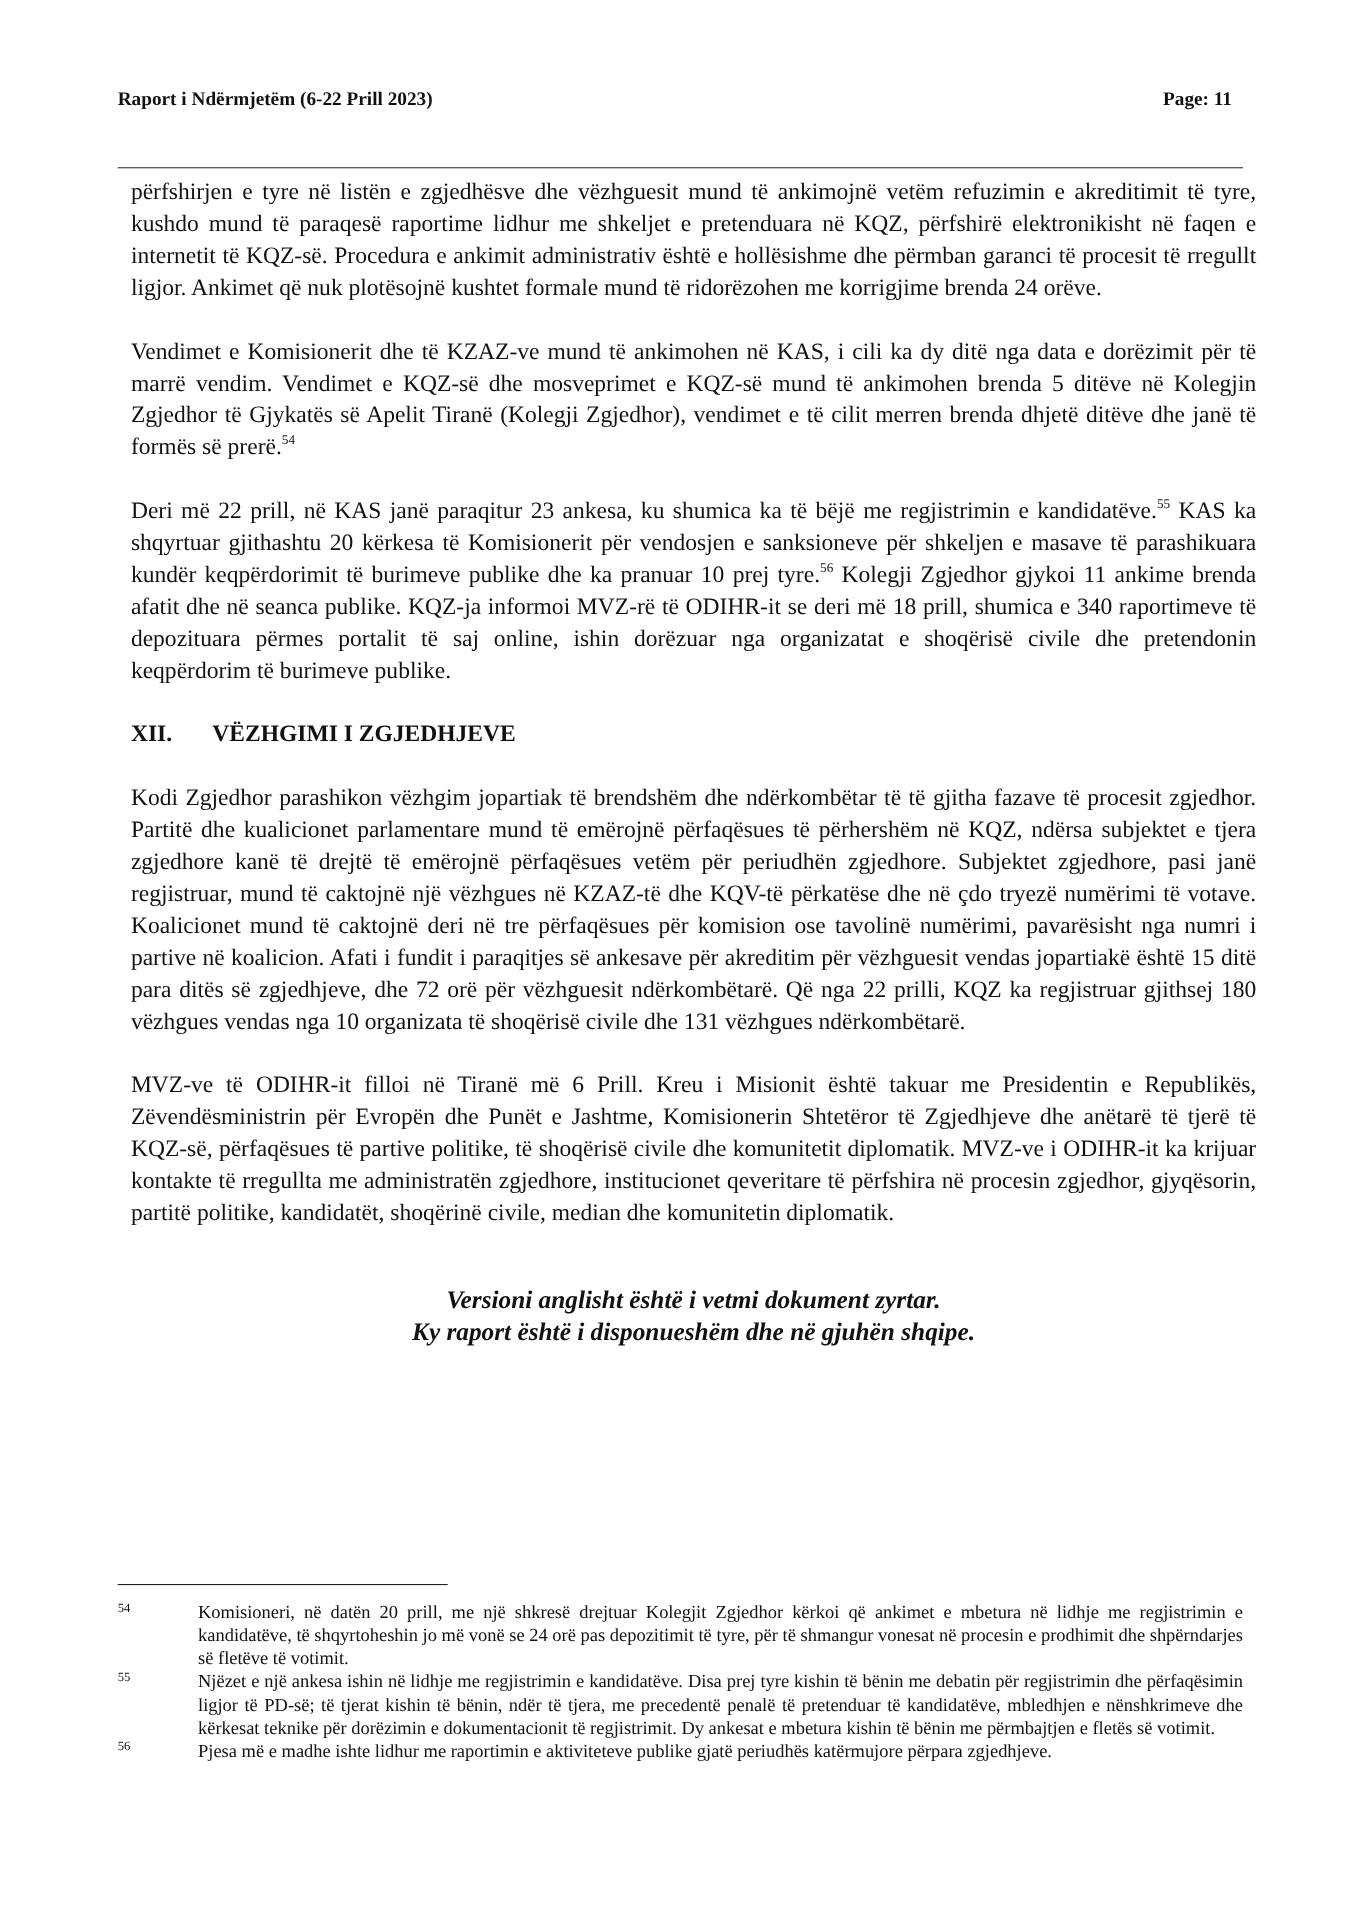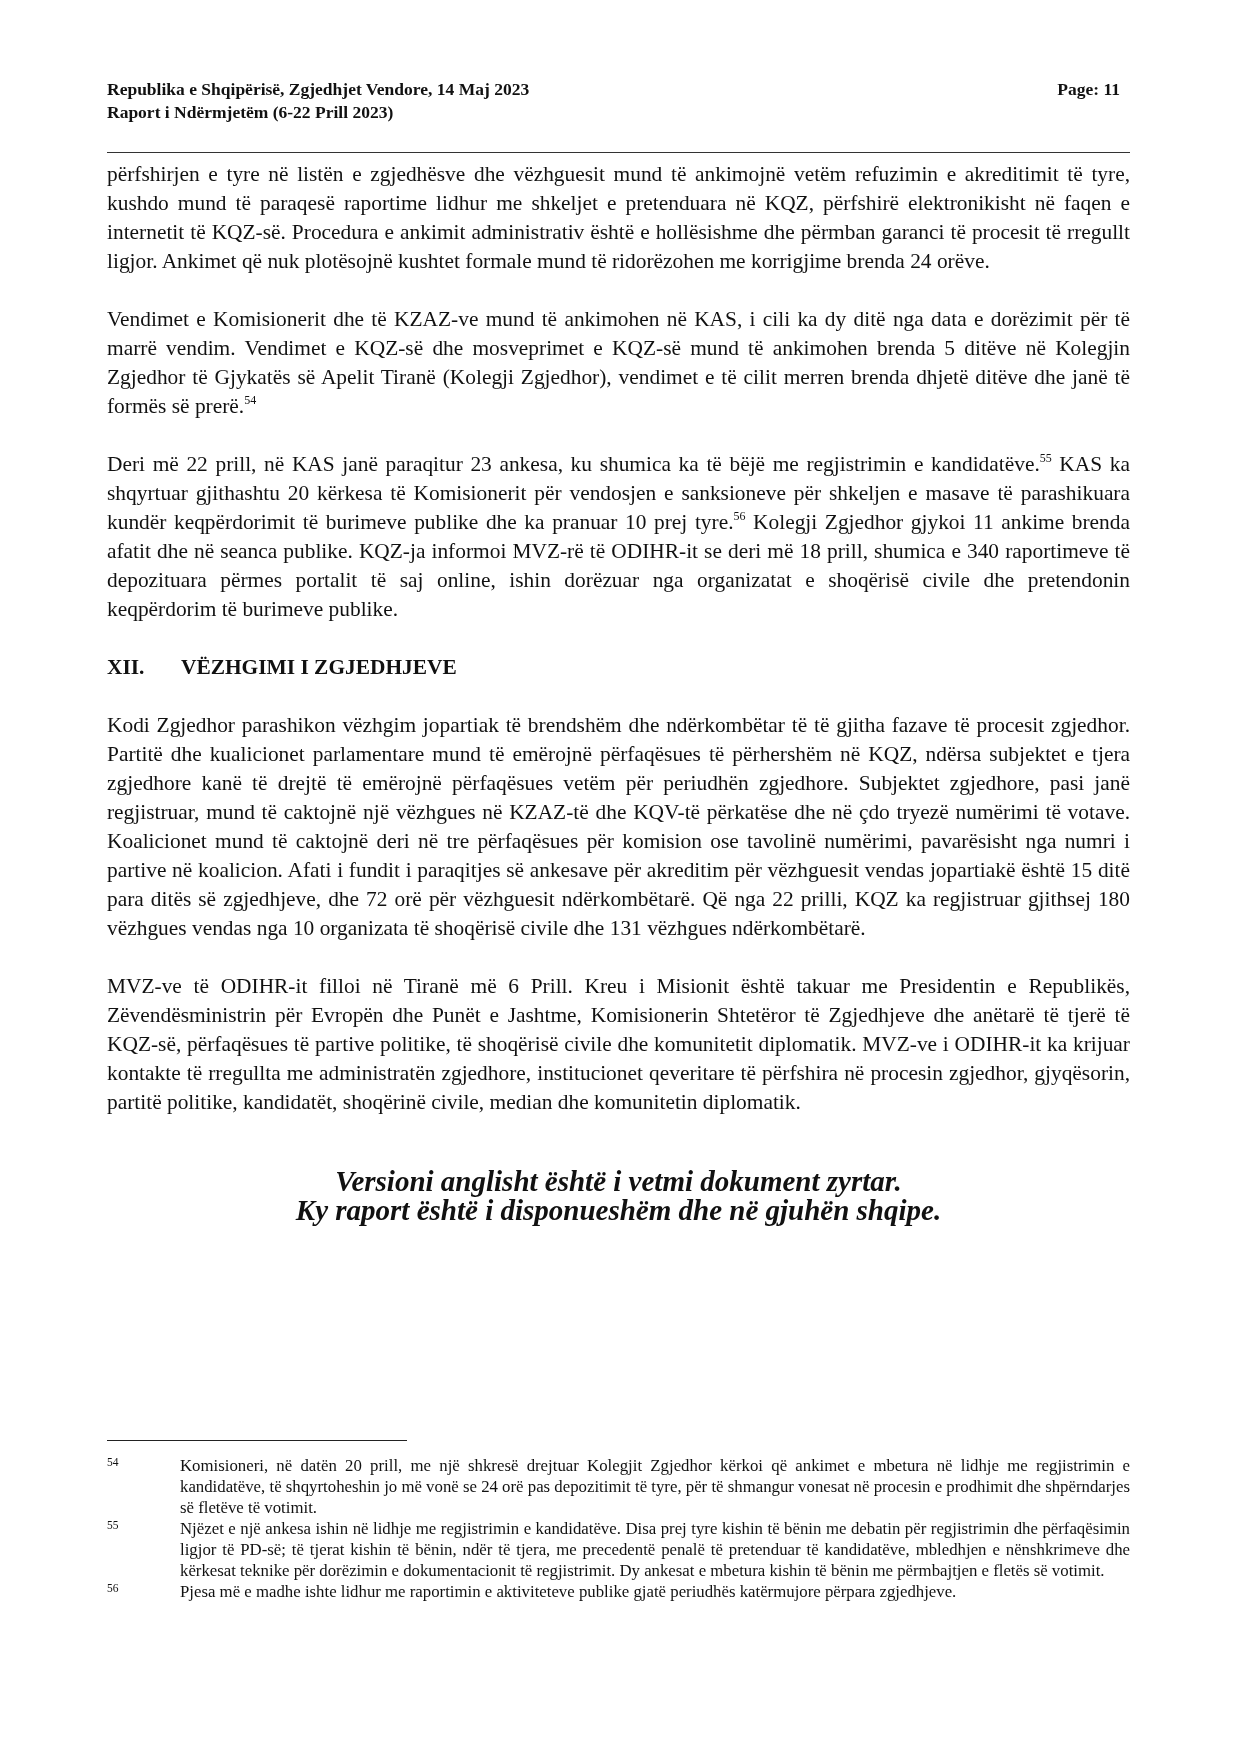--- a/index.html
+++ b/index.html
@@ -35,21 +35,21 @@
     .header .lines div { white-space: nowrap; }
     .header .page-no {
       position: absolute;
       right: 10px;
       top: 0;
       margin-left: 24px;
     }
     .body {
       position: absolute;
       top: 160px;
-      left: 0;
+      left: 12px;
       width: 1023px;
       font-size: 21.4px;
       line-height: 29px;
     }
     p.para {
       margin: 0 0 29px 0;
       text-align: justify;
       text-align-last: left;
     }
     sup {
@@ -62,21 +62,21 @@
       font-weight: bold;
       margin: 0 0 29px 0;
       line-height: 29px;
       display: flex;
     }
     h2.section .num { width: 74px; display: inline-block; }
     .notice {
       text-align: center;
       font-style: italic;
       font-weight: bold;
-      font-size: 29px;
+      font-size: 23px;
       line-height: 29px;
       margin-top: 50px;
     }
     .fn-rule {
       position: absolute;
       top: 1440px;
       left: 0;
       width: 300px;
       border-top: 1.2px solid #222;
     }
@@ -105,21 +105,20 @@
       text-align-last: left;
     }
   </style>
 </head>
 <body>
 
 <div class="page">
 
   <div class="header">
     <div class="lines">
-      <div>Republika e Shqipërisë, Zgjedhjet Vendore, 14 Maj 2023</div>
       <div>Raport i Ndërmjetëm (6-22 Prill 2023)</div>
     </div>
     <div class="page-no">Page: 11</div>
   </div>
 
   <div class="body">
     <p class="para">përfshirjen e tyre në listën e zgjedhësve dhe vëzhguesit mund të ankimojnë vetëm refuzimin e akreditimit të tyre, kushdo mund të paraqesë raportime lidhur me shkeljet e pretenduara në KQZ, përfshirë elektronikisht në faqen e internetit të KQZ-së. Procedura e ankimit administrativ është e hollësishme dhe përmban garanci të procesit të rregullt ligjor. Ankimet që nuk plotësojnë kushtet formale mund të ridorëzohen me korrigjime brenda 24 orëve.</p>
 
     <p class="para"><span>Vendimet e Komisionerit dhe të KZAZ-ve mund të ankimohen në KAS, i cili ka dy ditë nga data e dorëzimit për të marrë vendim. Vendimet e KQZ-së dhe mosveprimet e KQZ-së mund të ankimohen brenda 5 ditëve në Kolegjin Zgjedhor të Gjykatës së Apelit Tiranë (Kolegji Zgjedhor), vendimet e të cilit merren brenda dhjetë ditëve dhe janë të formës së prerë.</span><sup>54</sup></p>
 

